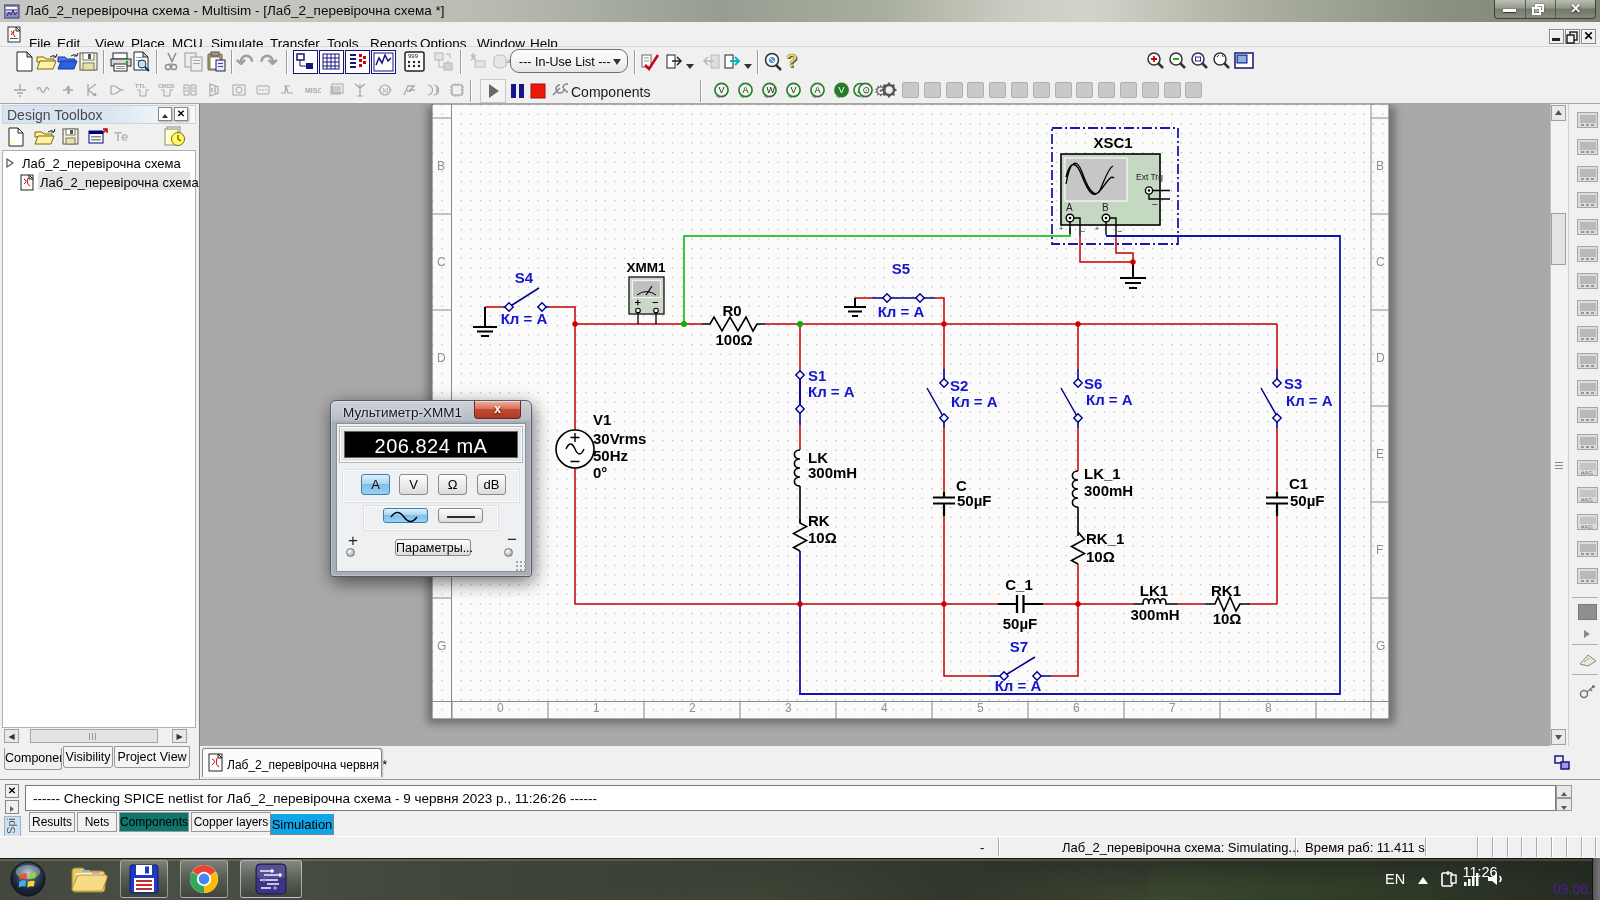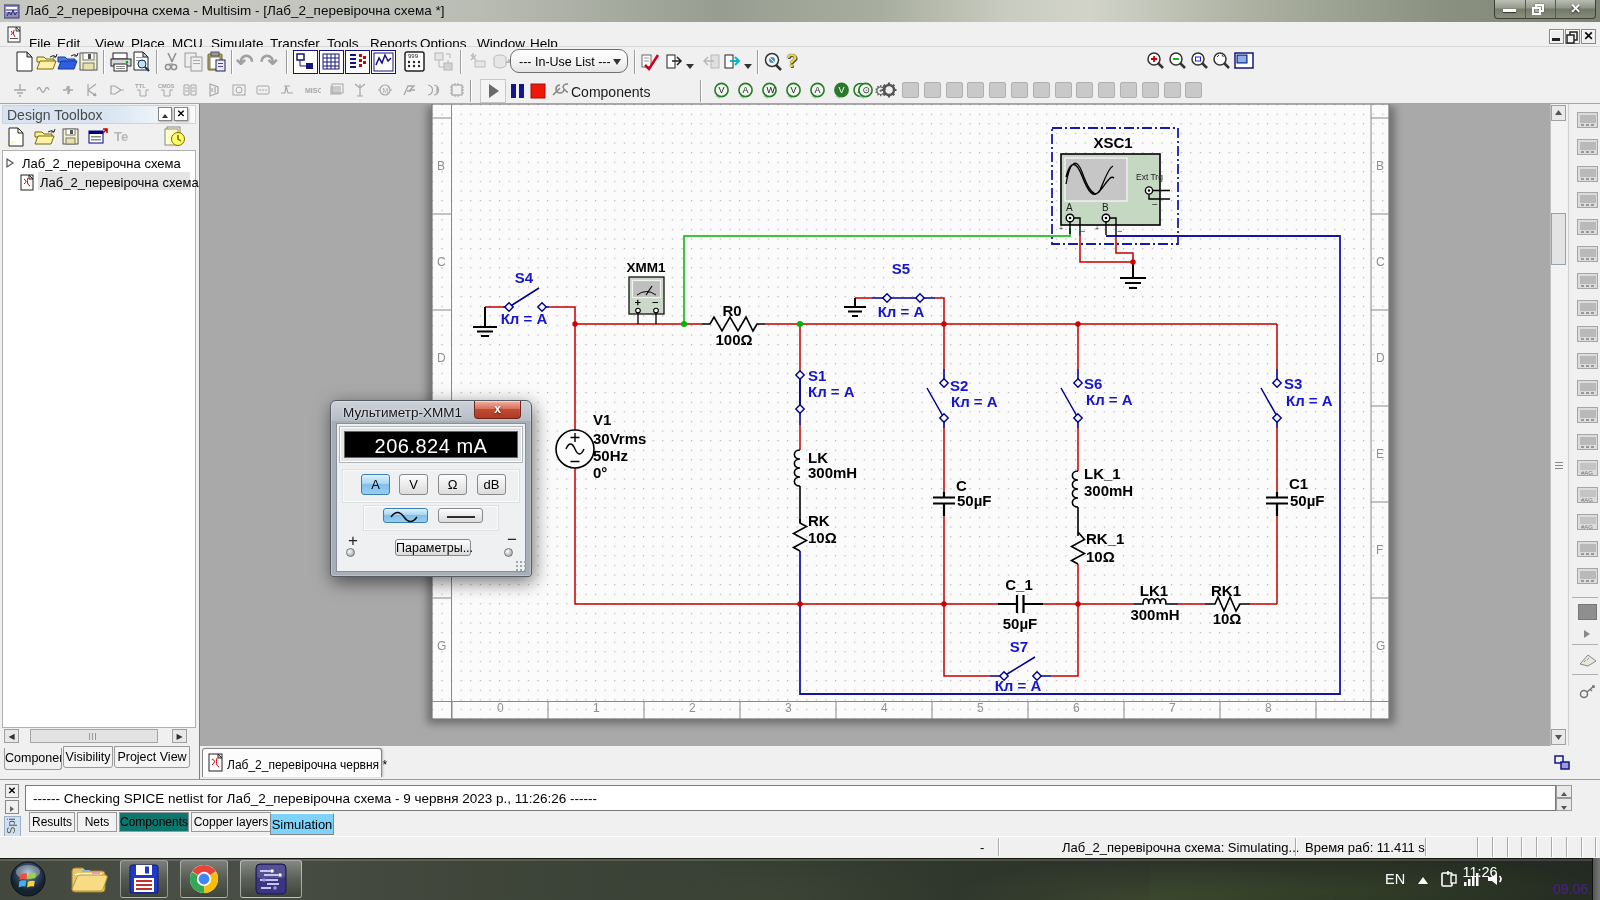--- a/index.html
+++ b/index.html
@@ -704,21 +704,21 @@
 <div class="ab" style="left:1556px;top:785px;width:16px;height:13px;background:#e9e9e9;border:1px solid #999"><svg width="14" height="11">
       <path d="M4 7 L7 3 L10 7Z" fill="#555"></path>
     </svg></div>
 <div class="ab" style="left:1556px;top:798px;width:16px;height:13px;background:#e9e9e9;border:1px solid #999"><svg width="14" height="11">
       <path d="M4 4 L7 8 L10 4Z" fill="#555"></path>
     </svg></div>
 <div class="ab" style="left:29px;top:812px;width:46px;height:20px;background:#f2f2f2;border:1px solid #999;font-size:12px;text-align:center;line-height:19px;white-space:nowrap;overflow:hidden">Results</div>
 <div class="ab" style="left:77px;top:812px;width:40px;height:20px;background:#f2f2f2;border:1px solid #999;font-size:12px;text-align:center;line-height:19px;white-space:nowrap;overflow:hidden">Nets</div>
 <div class="ab" style="left:119px;top:812px;width:70px;height:20px;background:#0f766e;border:1px solid #999;font-size:12px;text-align:center;line-height:19px;white-space:nowrap;overflow:hidden">Components</div>
 <div class="ab" style="left:191px;top:812px;width:80px;height:20px;background:#f2f2f2;border:1px solid #999;font-size:12px;text-align:center;line-height:19px;white-space:nowrap;overflow:hidden">Copper layers</div>
-<div class="ab" style="left:270px;top:813px;width:64px;height:22px;background:#7dd3fc;border:1px solid #888;border-top:1px solid #fcfcfc;font-size:13px;text-align:center;line-height:21px;white-space:nowrap;overflow:hidden">Simulation</div>
+<div class="ab" style="left:270px;top:813px;width:64px;height:22px;background:#0ea5e9;border:1px solid #888;border-top:1px solid #fcfcfc;font-size:13px;text-align:center;line-height:21px;white-space:nowrap;overflow:hidden">Simulation</div>
 <div class="ab" style="left:0;top:836px;width:1600px;height:22px;background:#f0f0f0;border-top:1px solid #fff"></div>
 <div class="ab" style="left:980px;top:840px;font-size:13px;color:#000">-</div>
 <div class="ab" style="left:998px;top:838px;width:1px;height:18px;background:#aaa;box-shadow:1px 0 0 #fff"></div>
 <div class="ab" style="left:1062px;top:840px;font-size:13px;color:#000">Лаб_2_перевірочна схема: Simulating...</div>
 <div class="ab" style="left:1295px;top:838px;width:1px;height:18px;background:#aaa;box-shadow:1px 0 0 #fff"></div>
 <div class="ab" style="left:1305px;top:840px;font-size:13px;color:#000">Время раб: 11.411 s</div>
 <div class="ab" style="left:1425px;top:838px;width:1px;height:18px;background:#aaa;box-shadow:1px 0 0 #fff"></div>
 <div class="ab" style="left:1477px;top:837px;width:120px;height:20px">
     <div style="position:absolute;left:0.0px;top:0;width:1px;height:20px;background:#aaa;box-shadow:1px 0 0 #fff"></div>
     <div style="position:absolute;left:14.8px;top:0;width:1px;height:20px;background:#aaa;box-shadow:1px 0 0 #fff"></div>

